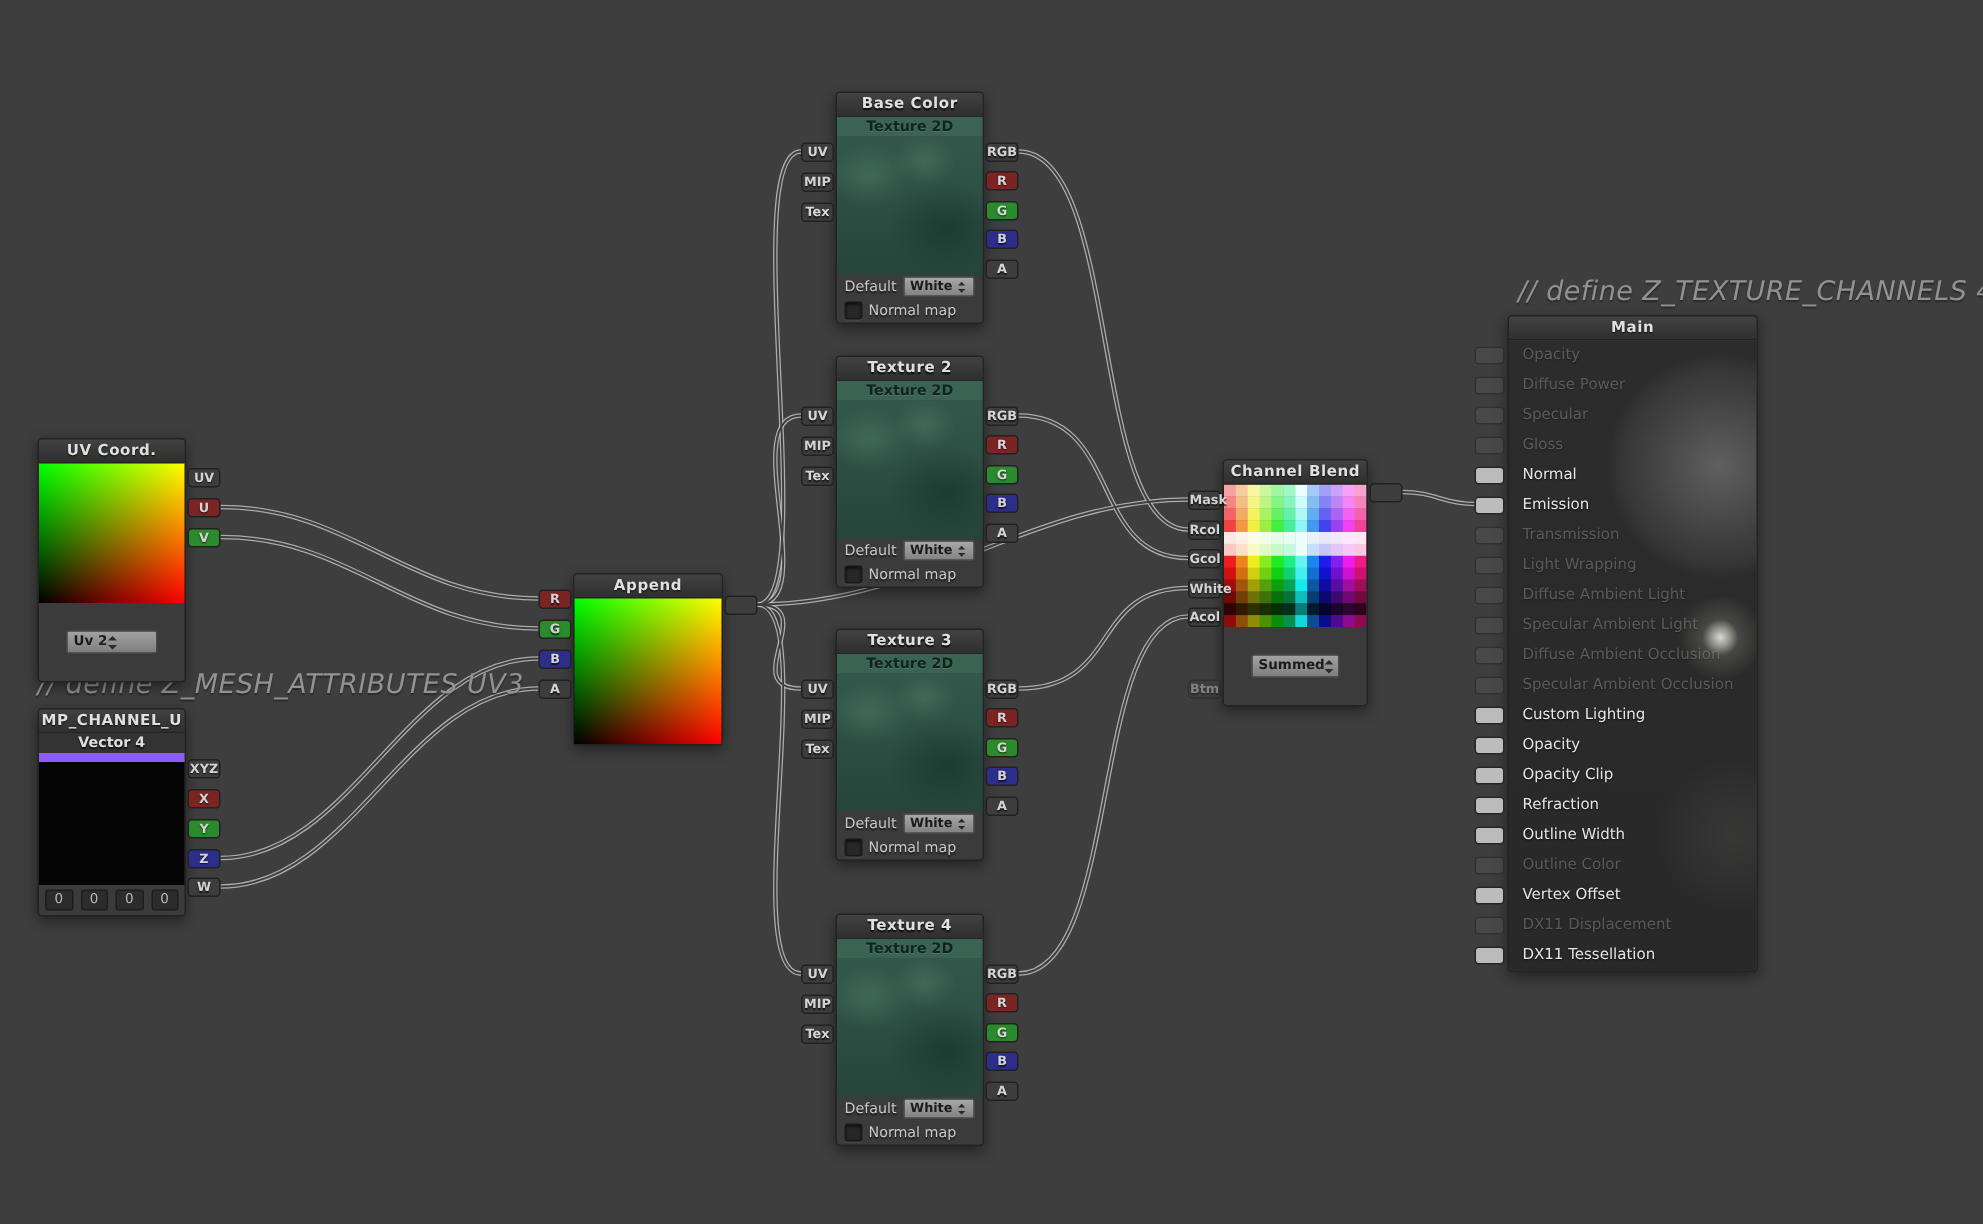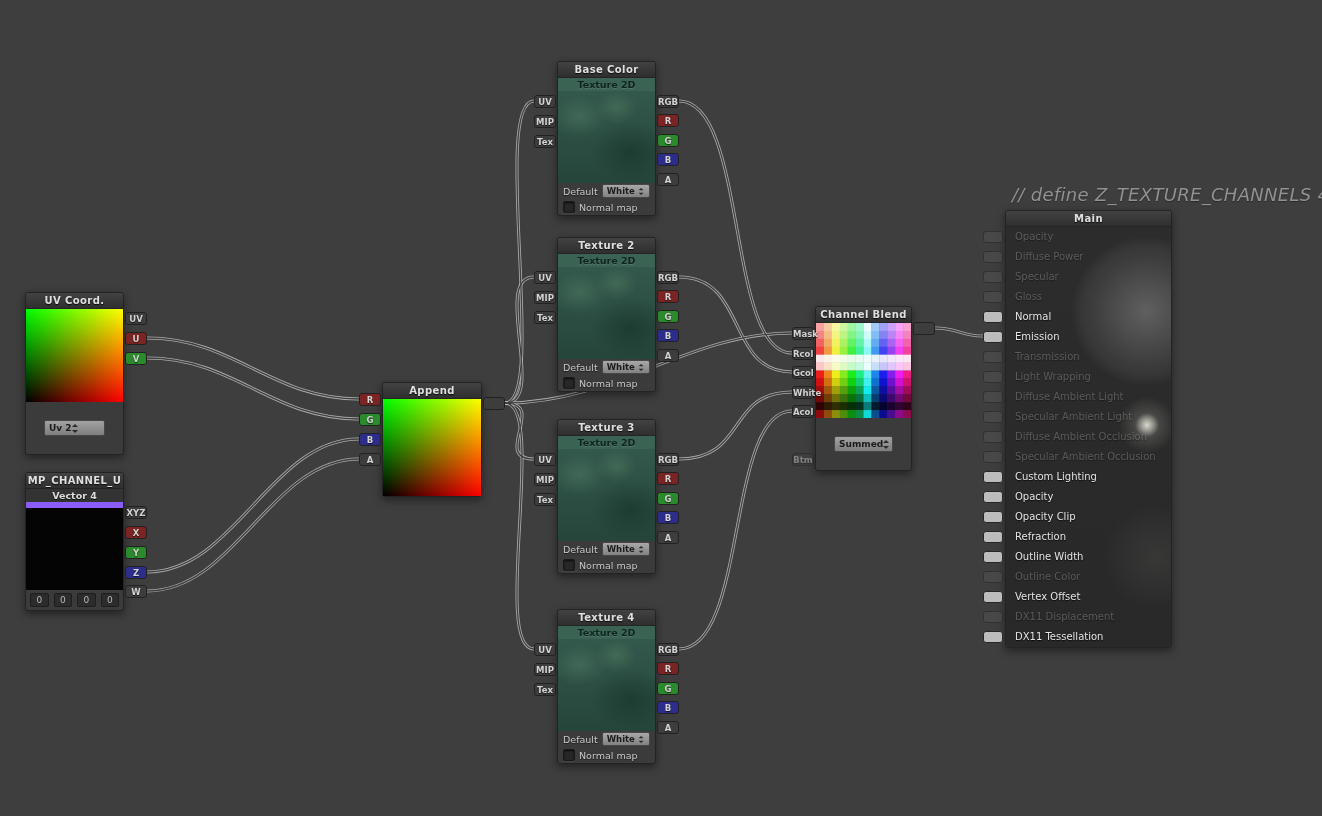--- a/index.html
+++ b/index.html
@@ -107,20 +107,21 @@
       <path d="M505,403 C548,403 491,649 534,649" fill="none" stroke="#3e3e3e" stroke-width="1.3"></path>
       <path d="M505,403 C615,403 688,333 792,333" fill="none" stroke="#3e3e3e" stroke-width="1.3"></path>
       <path d="M679,101 C748,101 726,353 792,353" fill="none" stroke="#3e3e3e" stroke-width="1.3"></path>
       <path d="M679,277 C748,277 726,372 792,372" fill="none" stroke="#3e3e3e" stroke-width="1.3"></path>
       <path d="M679,459 C748,459 726,392 792,392" fill="none" stroke="#3e3e3e" stroke-width="1.3"></path>
       <path d="M679,649 C748,649 726,411 792,411" fill="none" stroke="#3e3e3e" stroke-width="1.3"></path>
       <path d="M935,328 C957,328 962,336 983,336" fill="none" stroke="#3e3e3e" stroke-width="1.3"></path>
     </svg>
 
   <div class="comment" style="left:1012px;top:184px;">// define Z_TEXTURE_CHANNELS 4</div>
+  <div class="comment" style="left:25px;top:446px;">// define Z_MESH_ATTRIBUTES UV3</div>
 
   <div class="node" style="left:25px;top:292px;width:97px;">
     <div class="node-header">UV Coord.</div>
     <div class="preview uv-grad" style="height:93px;"></div>
     <div class="dd-row">
       <span>Uv 2</span>
       <span class="dd-arrows"></span>
     </div>
     <div class="conn out" style="top:19px;">UV</div>
     <div class="conn out red" style="top:39px;">U</div>

